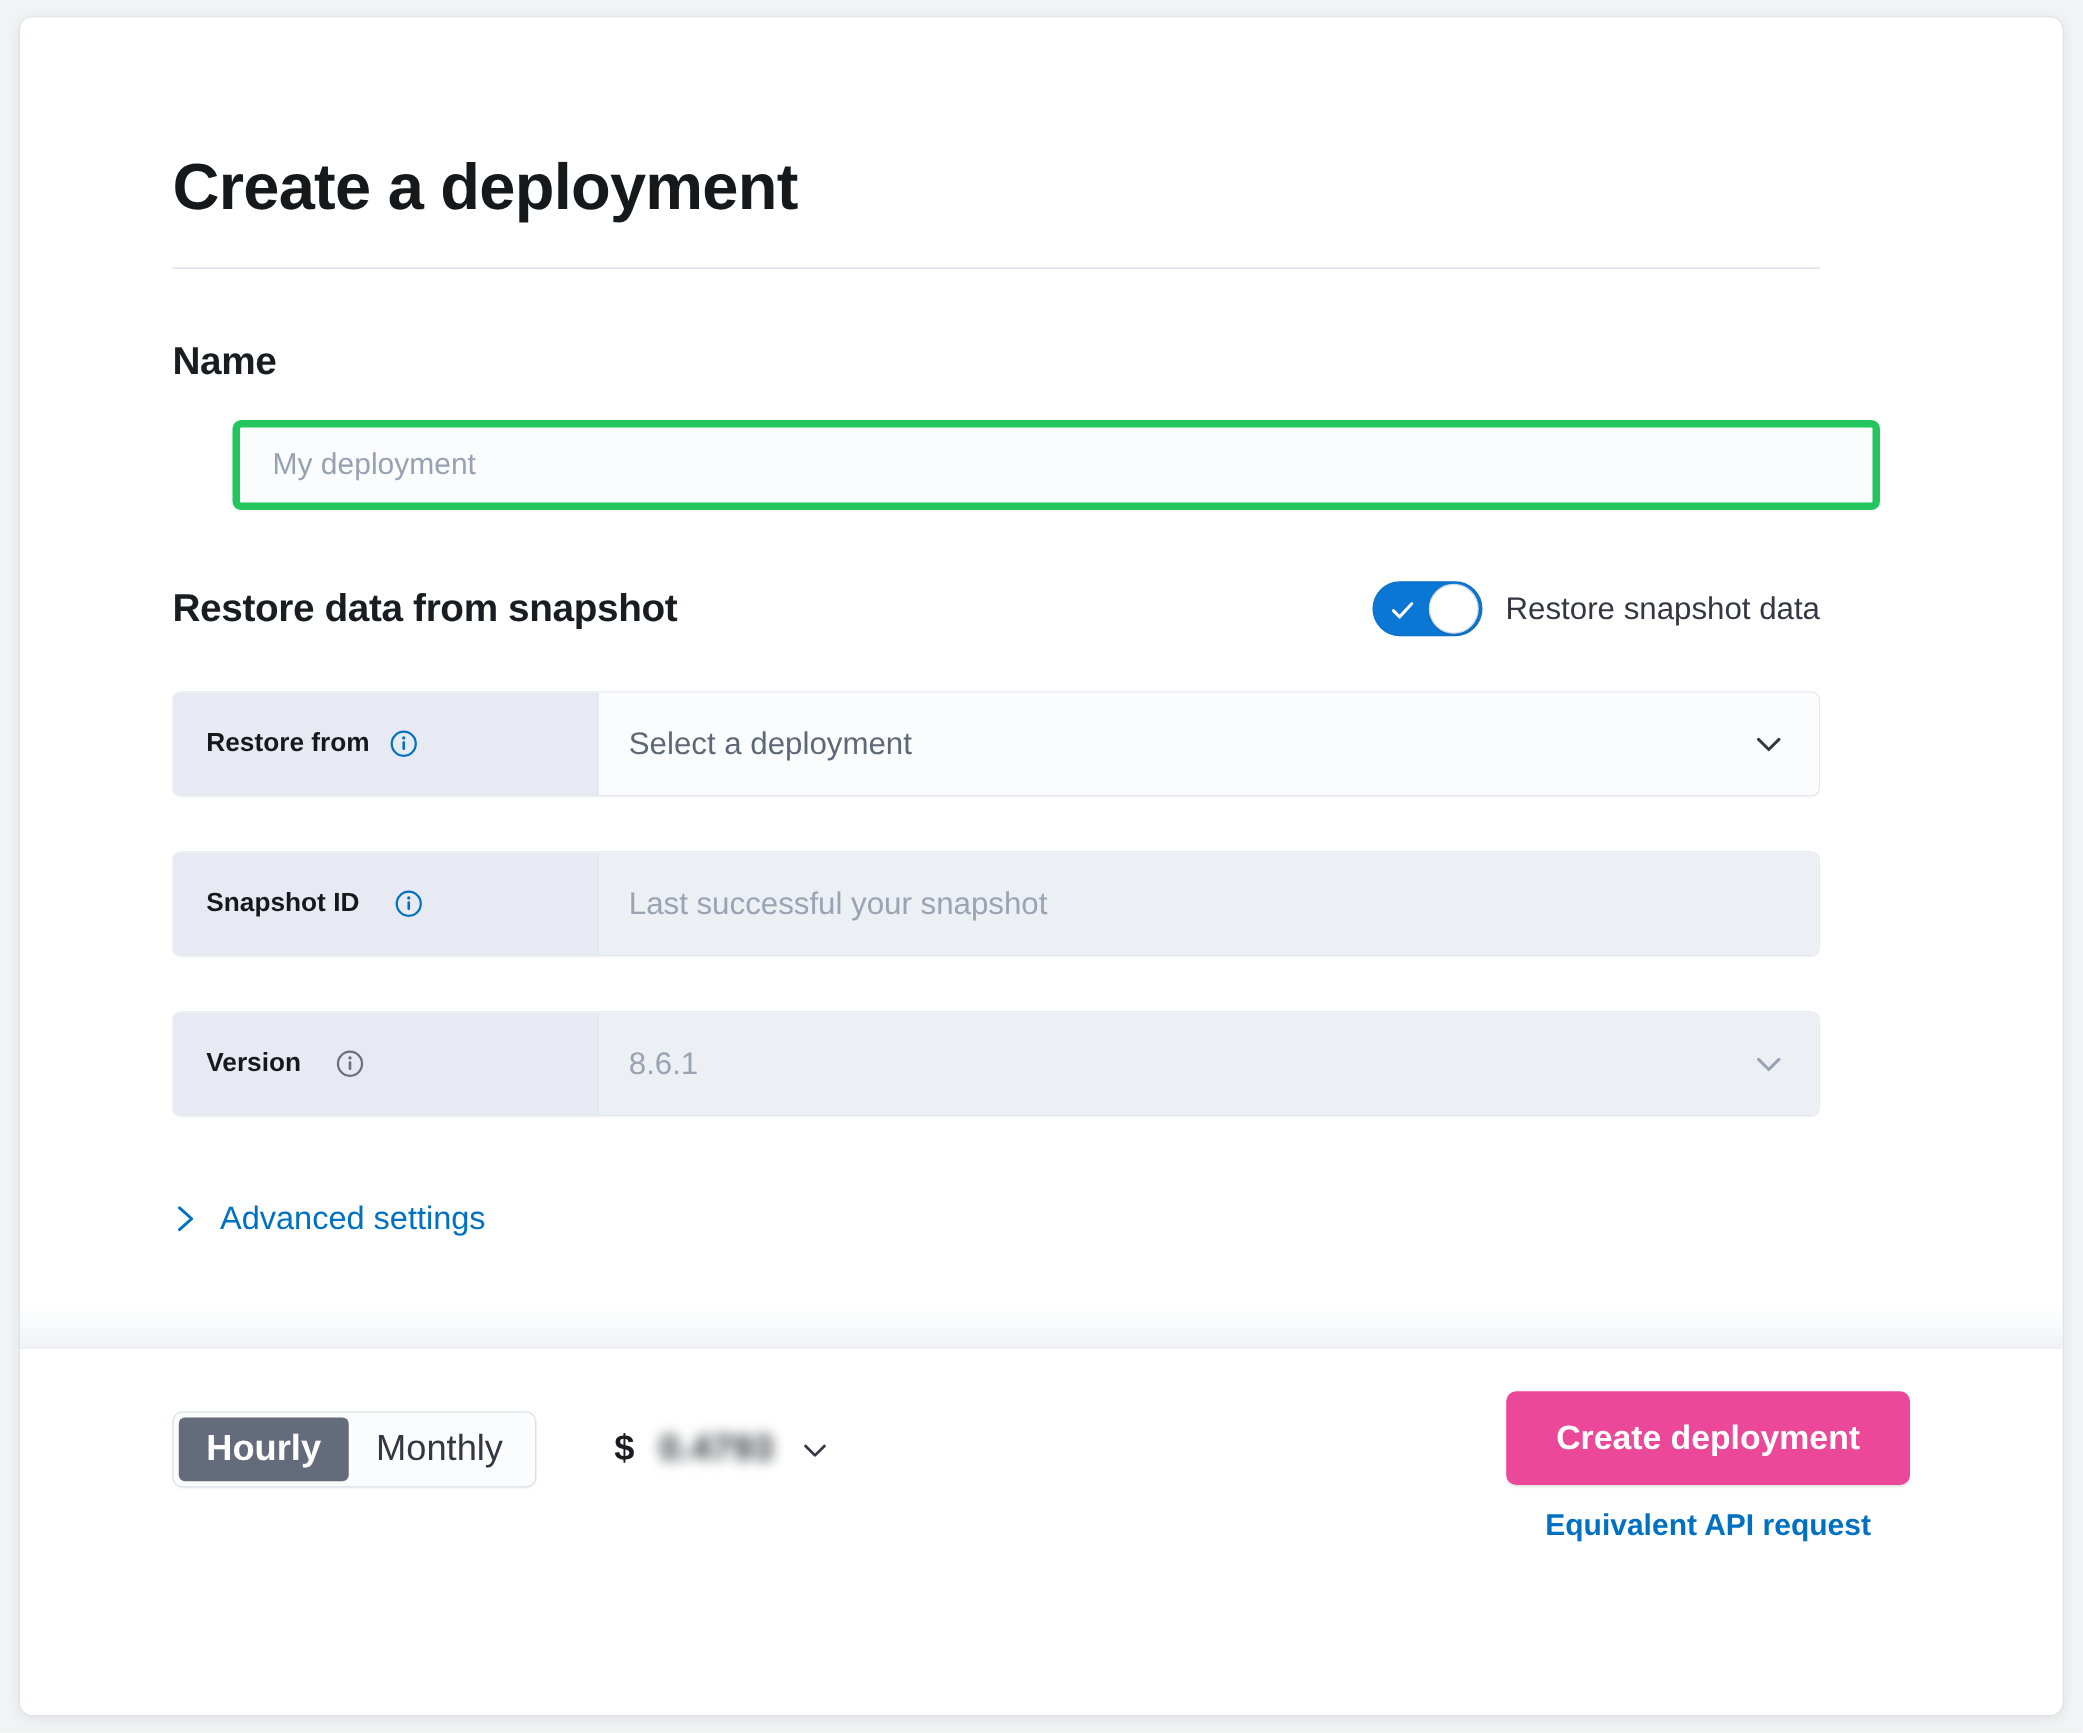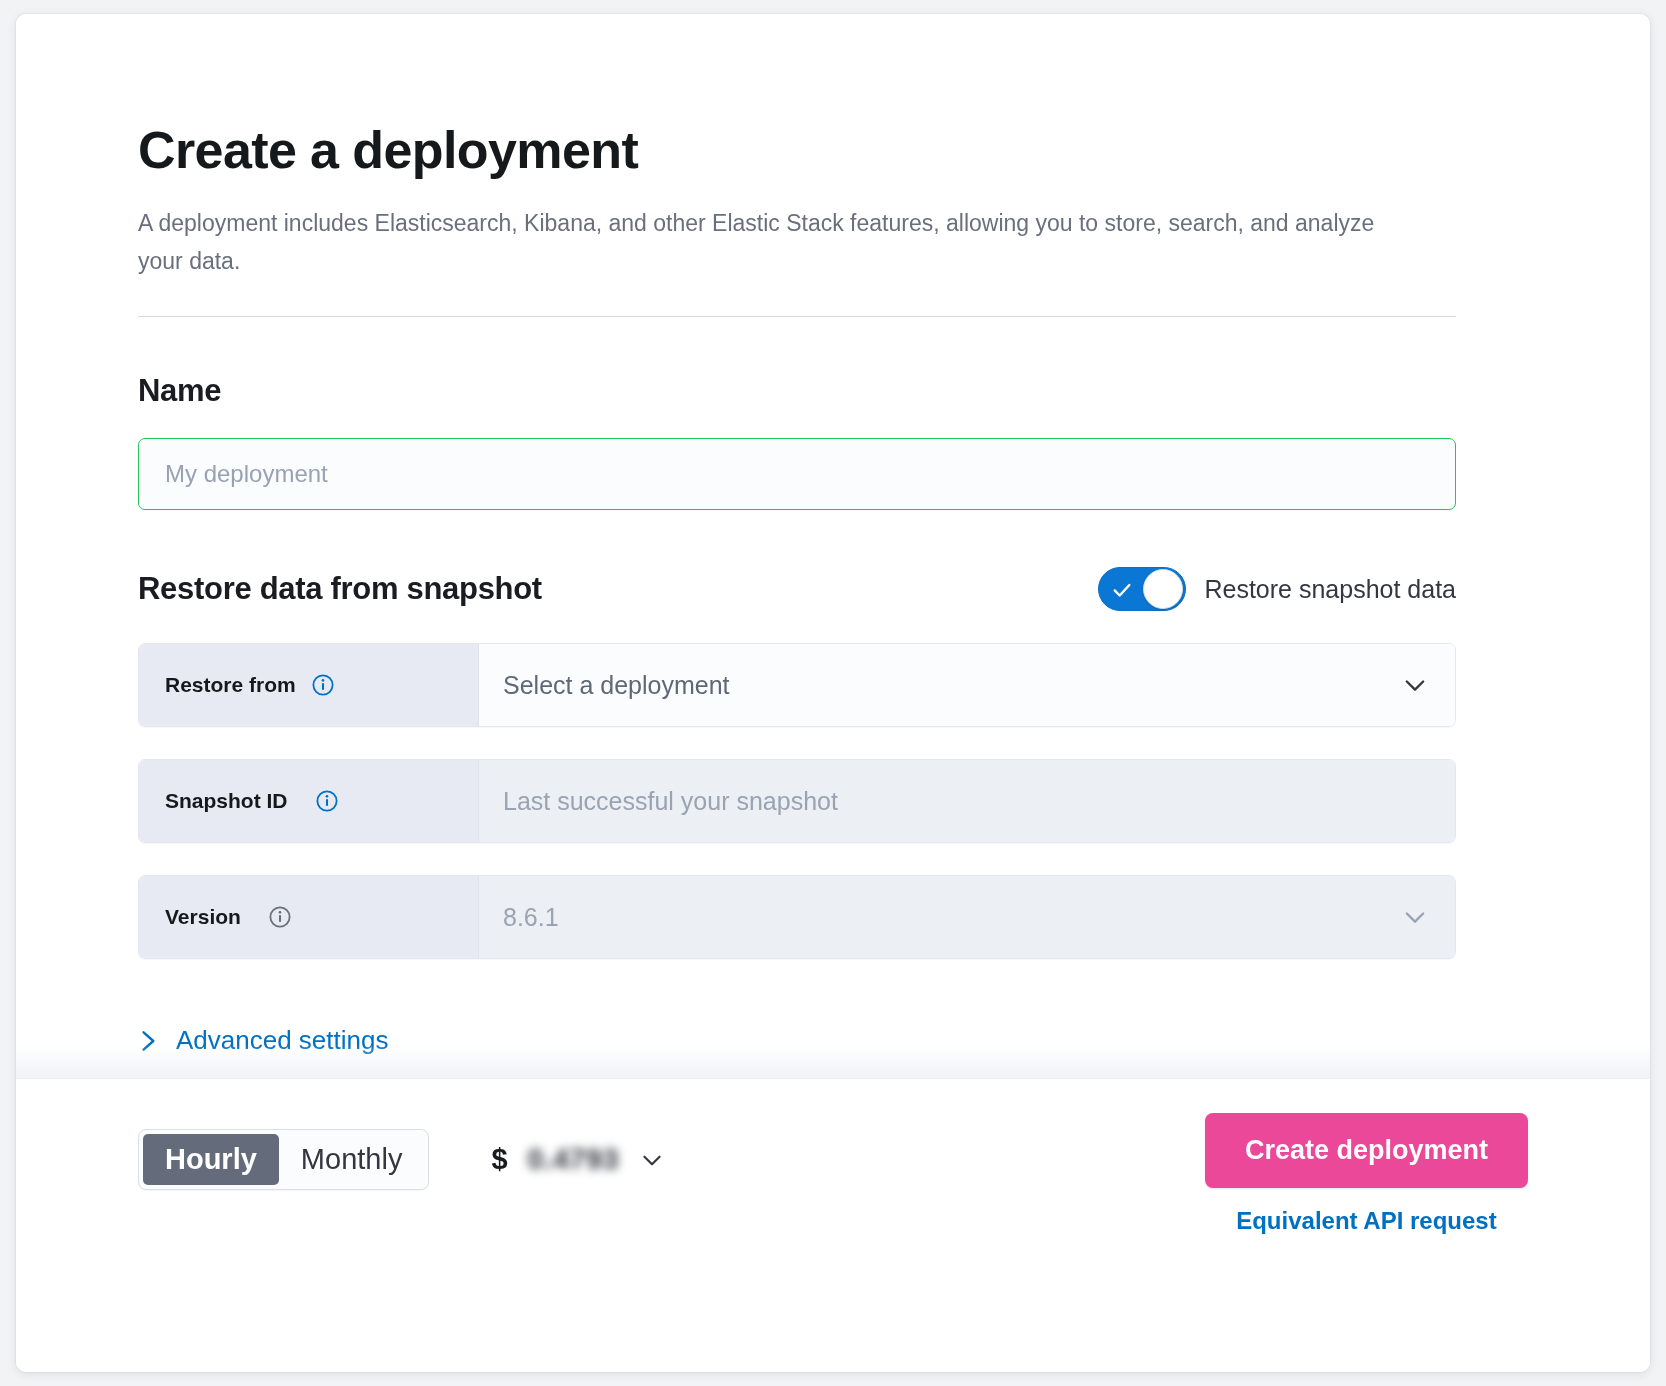--- a/index.html
+++ b/index.html
@@ -63,25 +63,26 @@
     font-weight: bold;
     letter-spacing: -0.3px;
     color: #1a1c21;
   }
   .name-head { margin-top: 56px; }
 
   .name-input {
     margin-top: 29px;
     width: 1318px; height: 72px;
     background: #fbfcfd;
-    border: 1px solid #22c55e;
+    border: 6px solid #22c55e;
     border-radius: 7px;
     display: flex; align-items: center;
     padding: 0 26px;
     box-shadow: 0 1px 1px rgba(33,45,60,0.03);
+    margin-left: 48px;
   }
   .name-input .ph {
     font-size: 24px;
     color: #98a2b3;
   }
 
   
   .restore-head-row {
     margin-top: 57px;
     width: 1318px;
@@ -111,21 +112,21 @@
     box-shadow: 0 1px 2px rgba(33,45,60,0.18);
   }
   .toggle-label {
     font-size: 25px;
     color: #343741;
     white-space: nowrap;
   }
 
   
   .form-row {
-    margin-top: 32px;
+    margin-top: 44px;
     width: 1318px; height: 84px;
     display: flex;
     border-radius: 7px;
     overflow: hidden;
     border: 1px solid #e3e7ef;
     box-shadow: 0 1px 1px rgba(33,45,60,0.03);
   }
   .form-row .prepend {
     width: 340px;
     background: #e7eaf2;
@@ -262,21 +263,20 @@
 </head>
 <body>
 
 <div class="page">
   <div class="card">
 
     <div class="body-scroll">
       <div class="inner">
 
         <h1 class="title">Create a deployment</h1>
-        <p class="subtitle">A deployment includes Elasticsearch, Kibana, and other Elastic Stack features, allowing you to store, search, and analyze your data.</p>
         <div class="divider"></div>
 
         <h2 class="sec-head name-head">Name</h2>
 
         <div class="name-input">
           <span class="ph">My deployment</span>
         </div>
 
         <div class="restore-head-row">
           <h2 class="sec-head">Restore data from snapshot</h2>

